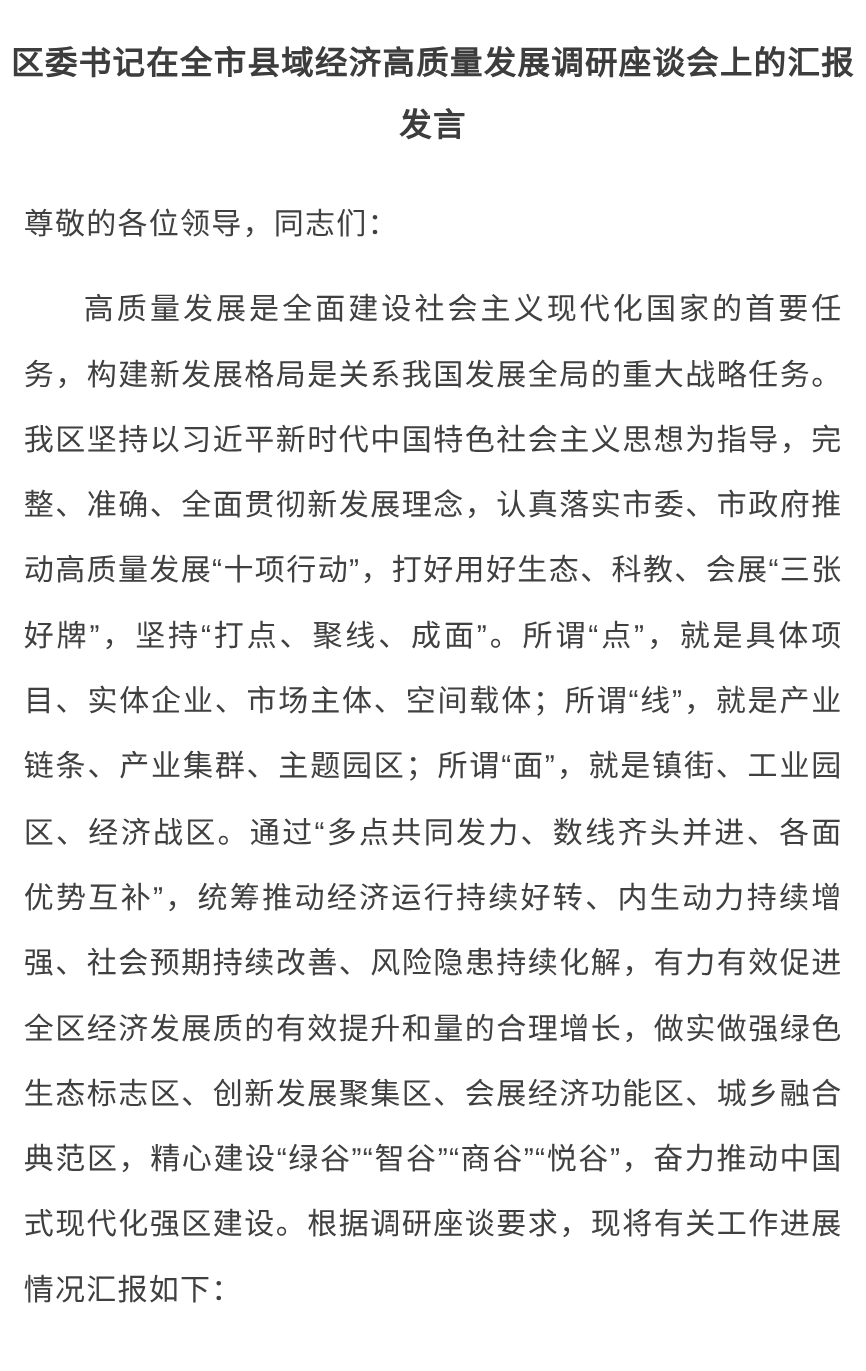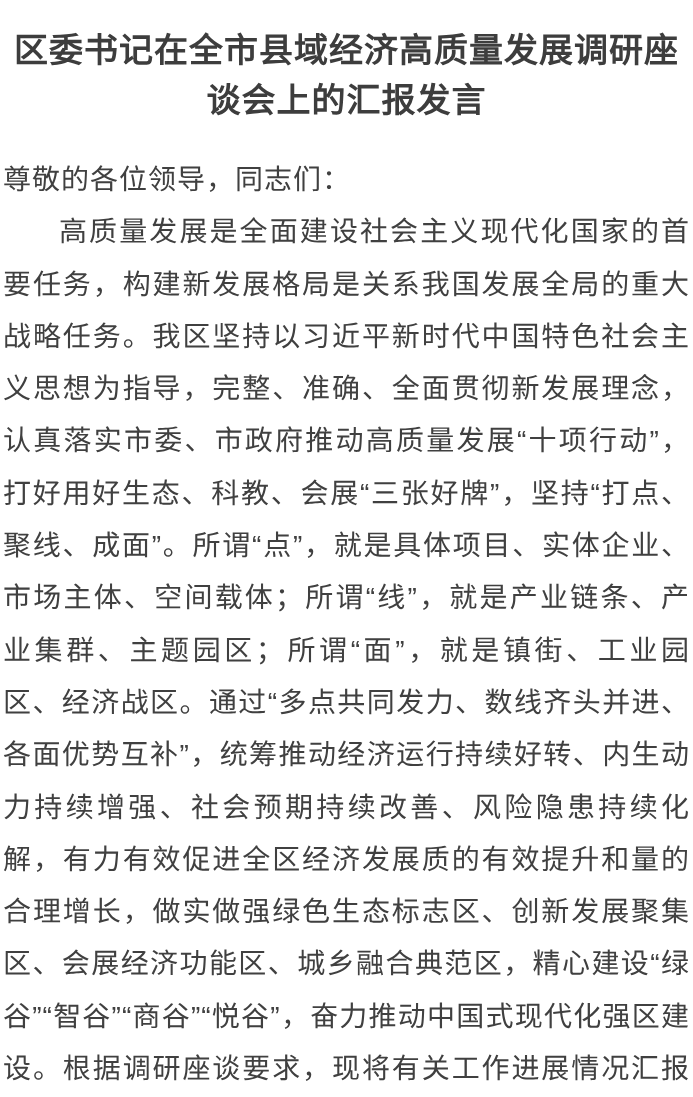--- a/index.html
+++ b/index.html
@@ -12,30 +12,30 @@
     min-height: 1097px;
     margin: 0 auto;
     background: #ffffff;
     box-sizing: border-box;
     padding: 0 3px;
     font-family: "Liberation Sans", "DejaVu Sans", sans-serif;
     color: #404040;
   }
   .doc-title {
     margin: 25px 6px 29px 6px;
-    font-size: 34px;
+    font-size: 26px;
     line-height: 50px;
     font-weight: 700;
     text-align: center;
     letter-spacing: 1px;
     color: #3d3d3d;
   }
   .doc-paragraph {
-    margin: 0;
-    font-size: 28px;
+    margin: 16px;
+    font-size: 24px;
     line-height: 52.3px;
     letter-spacing: 1px;
     text-align: justify;
     text-justify: inter-ideograph;
     word-break: break-all;
     color: #404040;
   }
   .doc-paragraph.indent {
     text-indent: 2em;
   }

